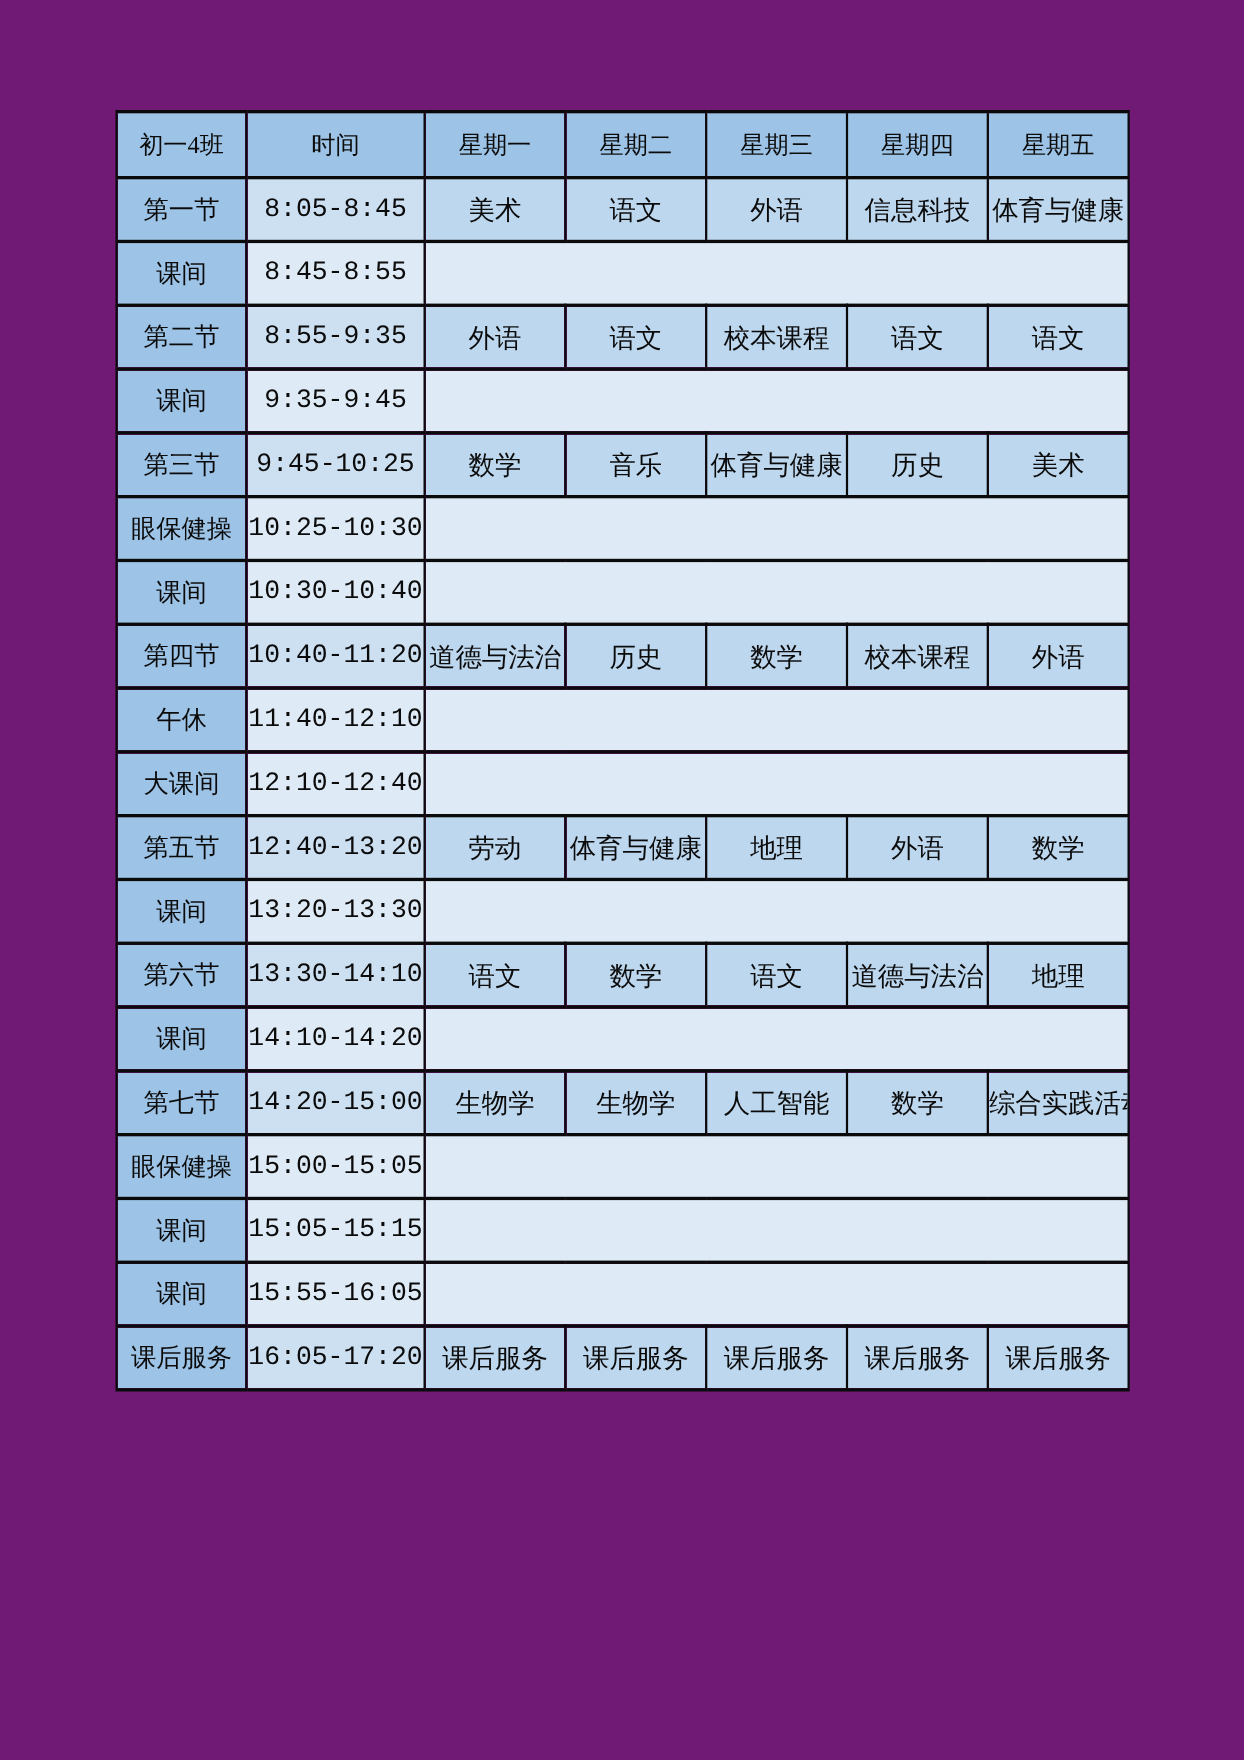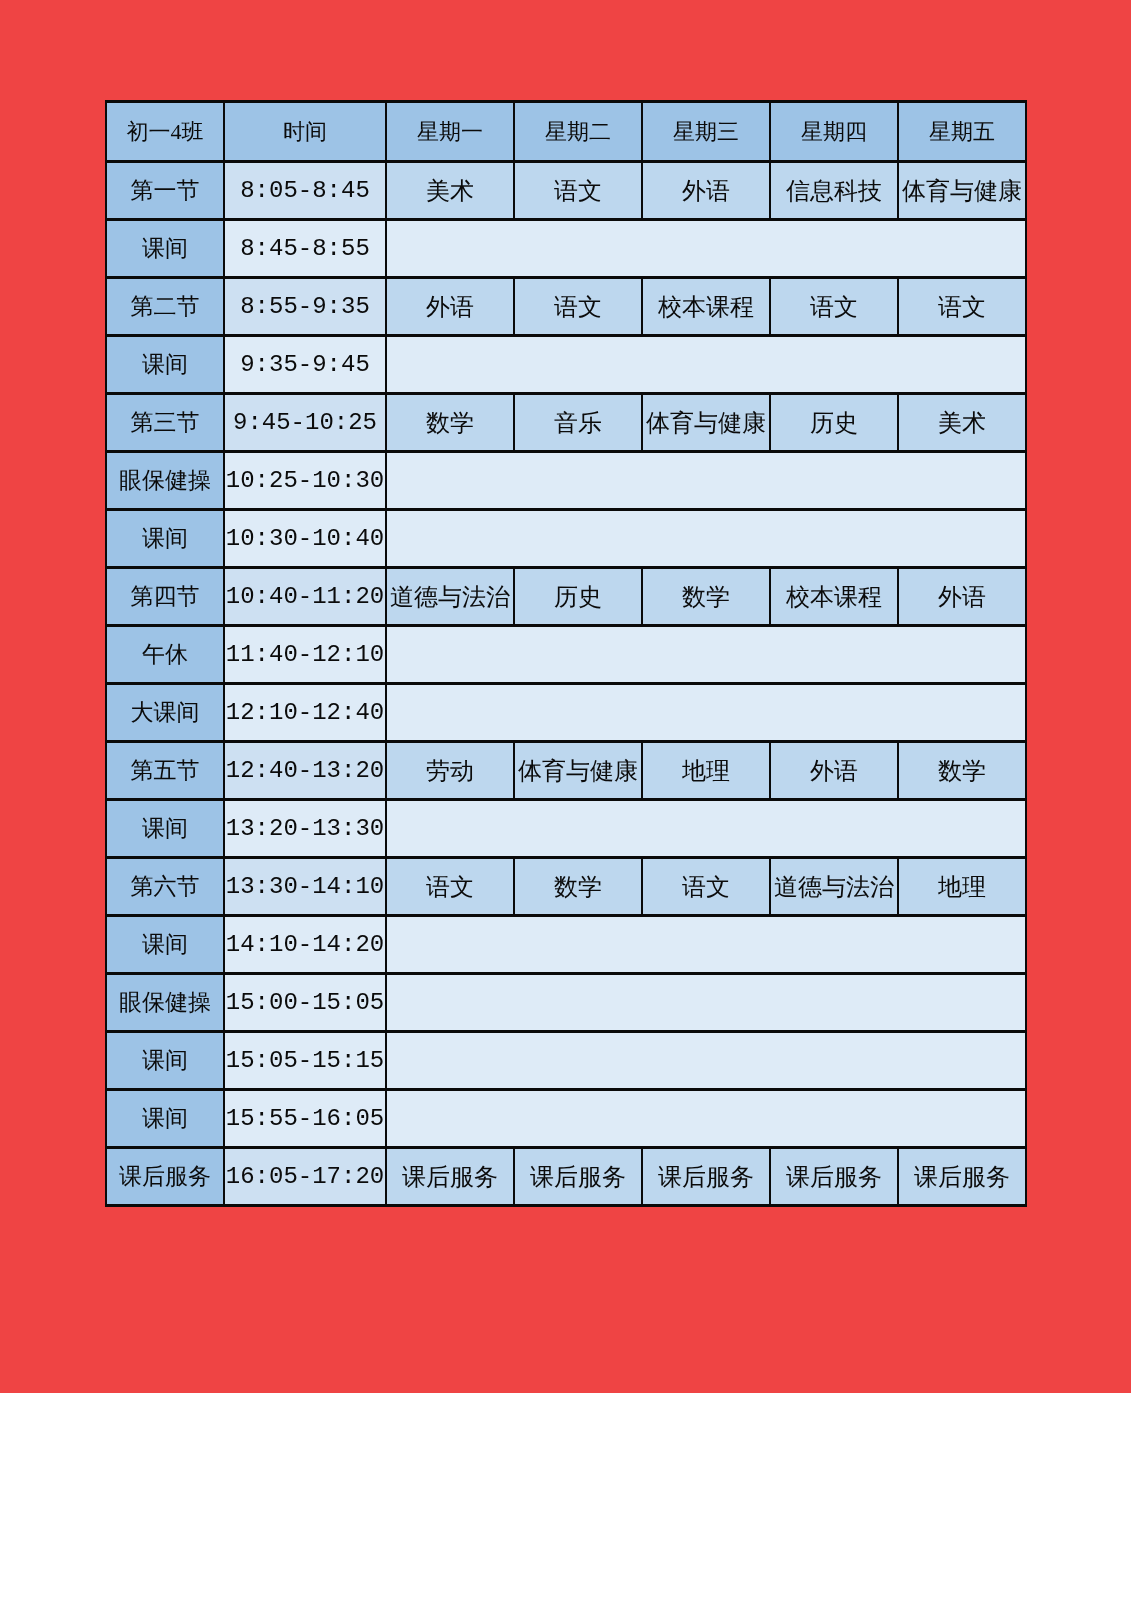--- a/index.html
+++ b/index.html
@@ -4,22 +4,22 @@
 <style>
   html, body {
     margin: 0;
     padding: 0;
     background: #ffffff;
     font-family: "Liberation Serif", serif;
   }
   .sheet {
     position: relative;
     width: 1131px;
-    height: 1393px;
-    background: #ef4444;
+    height: 1600px;
+    background: #701a75;
     overflow: hidden;
   }
   table.timetable {
     position: absolute;
     left: 105px;
     top: 100px;
     width: 920px;
     border-collapse: collapse;
     table-layout: fixed;
   }
@@ -175,20 +175,29 @@
           <td class="subject-cell">数学</td>
           <td class="subject-cell">语文</td>
           <td class="subject-cell">道德与法治</td>
           <td class="subject-cell">地理</td>
         </tr>
         <tr class="break">
           <th class="label-cell">课间</th>
           <td class="time-cell">14:10-14:20</td>
           <td colspan="5" class="break-span"></td>
         </tr>
+        <tr class="period">
+          <th class="label-cell">第七节</th>
+          <td class="time-cell">14:20-15:00</td>
+          <td class="subject-cell">生物学</td>
+          <td class="subject-cell">生物学</td>
+          <td class="subject-cell">人工智能</td>
+          <td class="subject-cell">数学</td>
+          <td class="subject-cell">综合实践活动</td>
+        </tr>
         <tr class="break">
           <th class="label-cell">眼保健操</th>
           <td class="time-cell">15:00-15:05</td>
           <td colspan="5" class="break-span"></td>
         </tr>
         <tr class="break">
           <th class="label-cell">课间</th>
           <td class="time-cell">15:05-15:15</td>
           <td colspan="5" class="break-span"></td>
         </tr>

